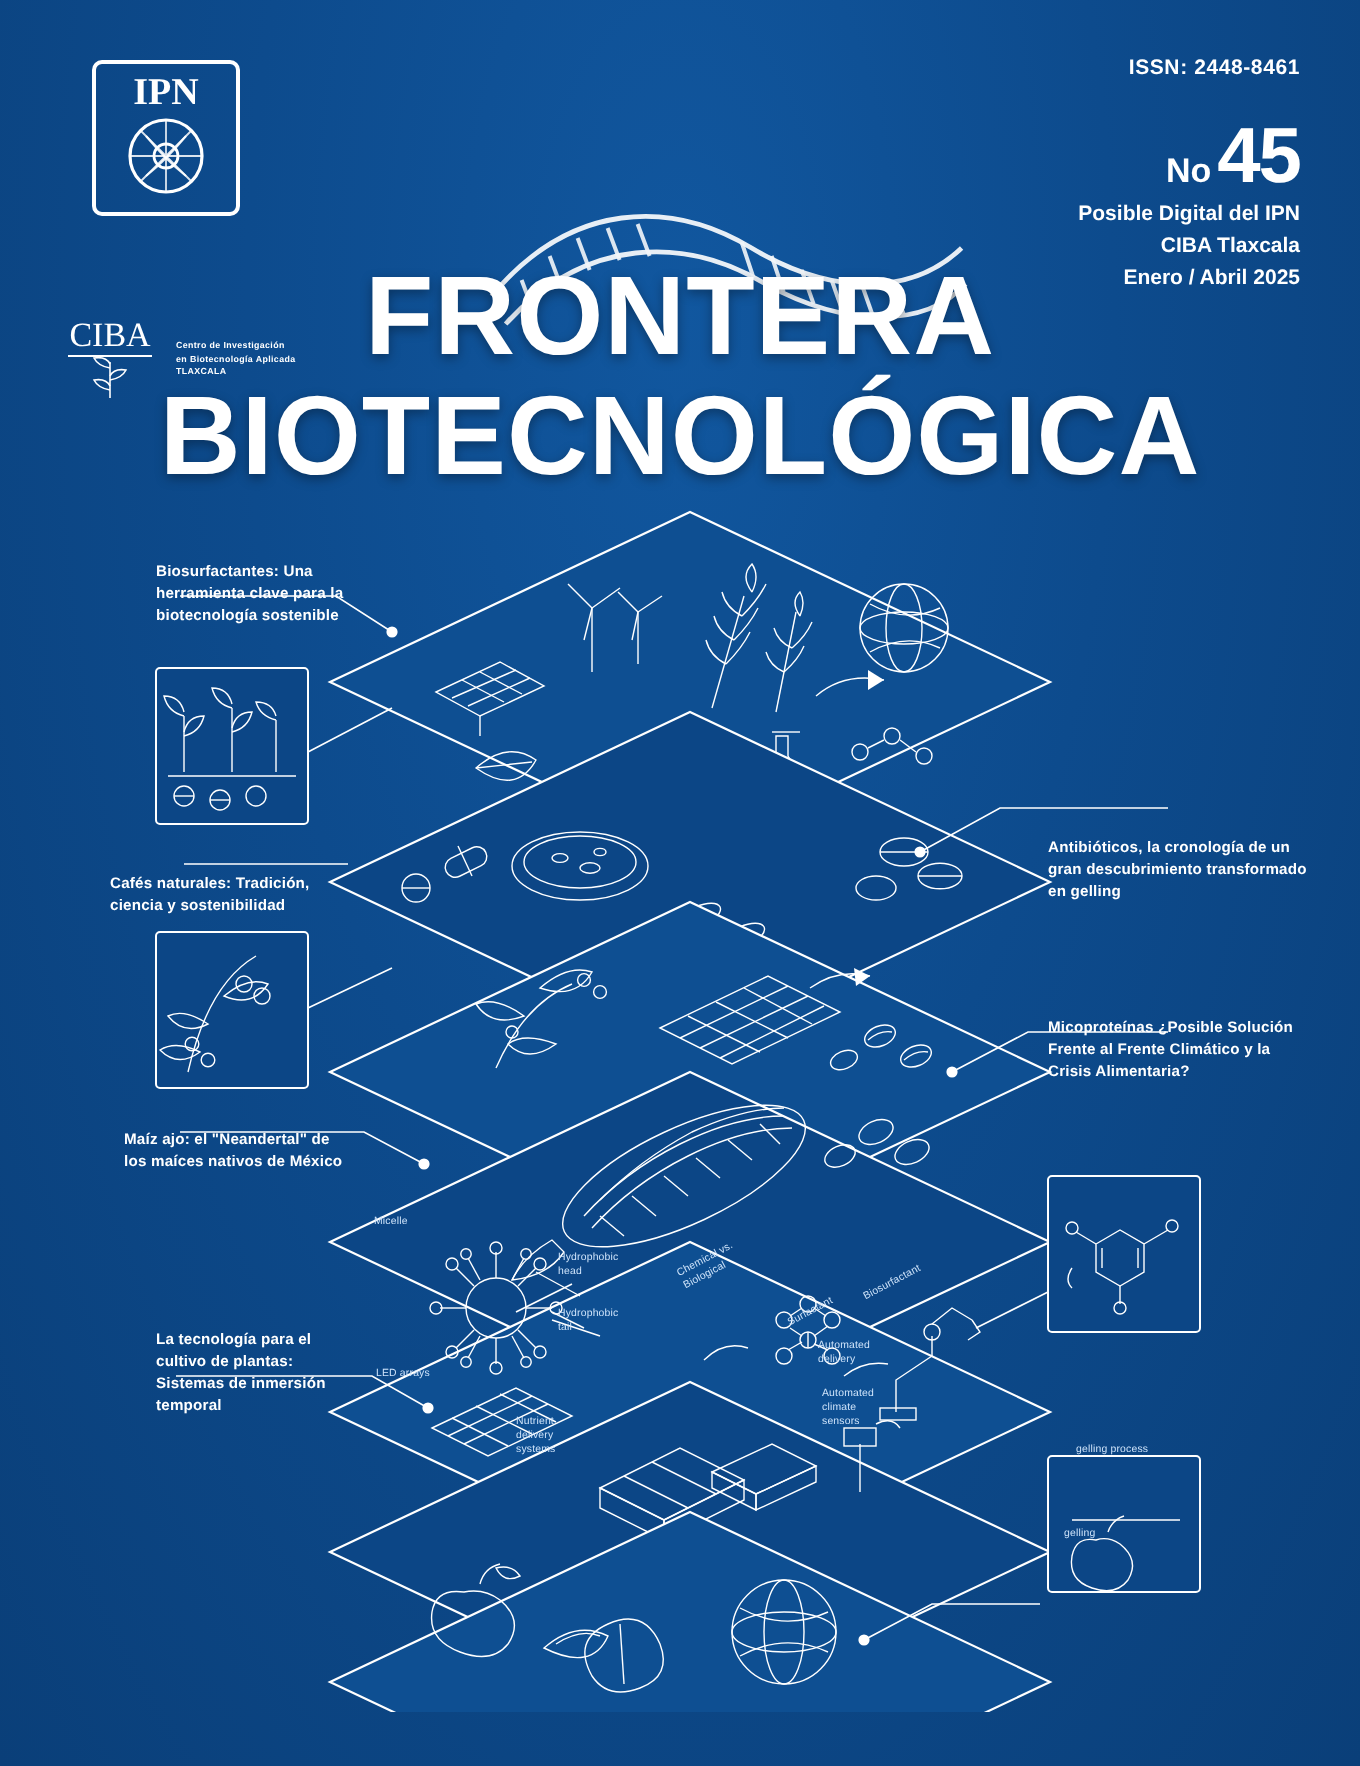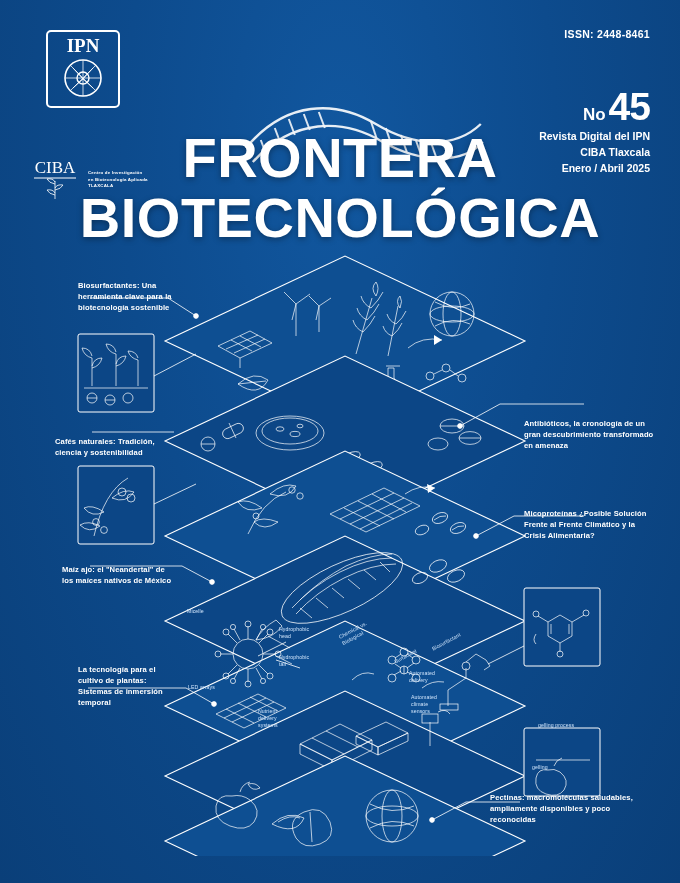--- a/index.html
+++ b/index.html
@@ -36,21 +36,20 @@
     right: 30px;
     top: 60px;
     text-align: right;
     line-height: 1.35;
   }
   .issue-no {
     display: flex;
     align-items: baseline;
     justify-content: flex-end;
     gap: 3px;
-    margin-top: 28px;
   }
   .issue-no .no {
     font-size: 17px;
     font-weight: bold;
   }
   .issue-no .num {
     font-size: 39px;
     font-weight: bold;
     letter-spacing: -1px;
     line-height: 0.95;
@@ -147,21 +146,21 @@
 
 <div class="cover">
 
   <div class="issn">ISSN: 2448-8461</div>
 
   <div class="issue-block">
     <div class="issue-no">
       <span class="no">No</span>
       <span class="num">45</span>
     </div>
-    <div class="issue-meta">Revista Digital del IPN</div>
+    <div class="issue-meta">Posible Digital del IPN</div>
     <div class="issue-meta">CIBA Tlaxcala</div>
     <div class="issue-meta">Enero / Abril 2025</div>
   </div>
 
   <svg class="ipn-logo" viewBox="0 0 74 78">
     <rect x="1" y="1" width="72" height="76" rx="4" fill="none" stroke="#ffffff" stroke-width="2"></rect>
     <text x="37" y="22" text-anchor="middle" font-family="Liberation Serif, serif" font-size="19" font-weight="bold" fill="#ffffff">IPN</text>
     <circle cx="37" cy="48" r="18" fill="none" stroke="#ffffff" stroke-width="1.6"></circle>
     <path d="M37 30 L37 66 M19 48 L55 48 M24 35 L50 61 M50 35 L24 61" stroke="#ffffff" stroke-width="0.9" opacity="0.85"></path>
     <path d="M27 38 q10 12 20 20 M47 38 q-10 12 -20 20" stroke="#ffffff" stroke-width="1" fill="none" opacity="0.9"></path>
@@ -604,25 +603,24 @@
 
     
     <div class="callout left" style="left:78px; top:44px; width:112px;">Biosurfactantes: Una herramienta clave para la biotecnología sostenible</div>
 
     <div class="callout left" style="left:55px; top:200px; width:120px;">Cafés naturales: Tradición, ciencia y sostenibilidad</div>
 
     <div class="callout left" style="left:62px; top:328px; width:110px;">Maíz ajo: el "Neandertal" de los maíces nativos de México</div>
 
     <div class="callout left" style="left:78px; top:428px; width:100px;">La tecnología para el cultivo de plantas: Sistemas de inmersión temporal</div>
 
-    <div class="callout right" style="left:524px; top:182px; width:140px;">Antibióticos, la cronología de un gran descubrimiento transformado en amenaza</div>
+    <div class="callout right" style="left:524px; top:182px; width:140px;">Antibióticos, la cronología de un gran descubrimiento transformado en gelling</div>
 
     <div class="callout right" style="left:524px; top:272px; width:132px;">Micoproteínas ¿Posible Solución Frente al Frente Climático y la Crisis Alimentaria?</div>
 
-    <div class="callout right" style="left:490px; top:556px; width:160px;">Pectinas: macromoléculas saludables, ampliamente disponibles y poco reconocidas</div>
 
     
     <div class="tiny-label" style="left:187px; top:372px;">Micelle</div>
     <div class="tiny-label" style="left:279px; top:390px; width:36px;">Hydrophobic head</div>
     <div class="tiny-label" style="left:279px; top:418px; width:36px;">Hydrophobic tail</div>
     <div class="tiny-label" style="left:338px; top:386px; width:50px; transform:rotate(-28deg);">Chemical vs. Biological</div>
     <div class="tiny-label" style="left:392px; top:412px; width:46px; transform:rotate(-28deg);">Surfactant</div>
     <div class="tiny-label" style="left:430px; top:400px; width:42px; transform:rotate(-28deg);">Biosurfactant</div>
     <div class="tiny-label" style="left:409px; top:434px; width:40px;">Automated delivery</div>
     <div class="tiny-label" style="left:411px; top:458px; width:36px;">Automated climate sensors</div>

